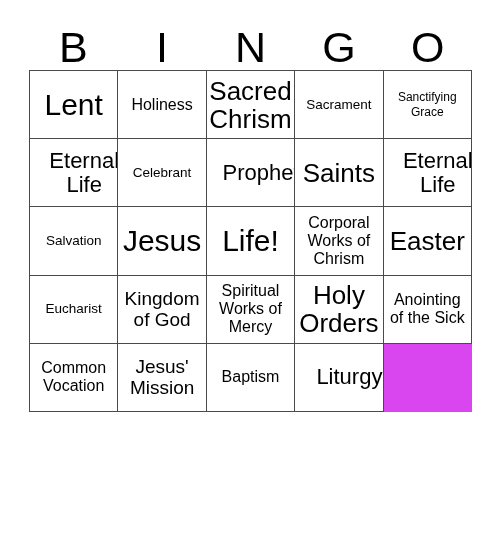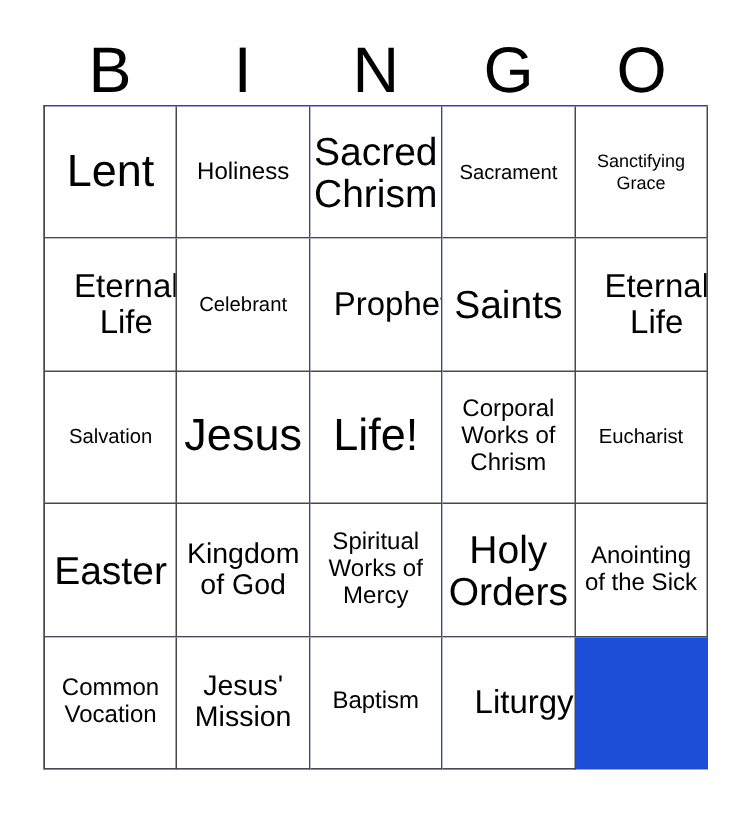--- a/index.html
+++ b/index.html
@@ -43,28 +43,28 @@
     letter-spacing: 0px;
     color: #000000;
     user-select: none;
   }
 
   .grid {
     position: absolute;
     left: 29px;
     top: 70px;
     width: 443px;
-    height: 443px;
+    height: 342px;
     display: grid;
     grid-template-columns: repeat(5, 1fr);
     grid-template-rows: repeat(5, 1fr);
     border-top: 1px solid #4a4a4a;
     border-left: 1px solid #4a4a4a;
     box-sizing: border-box;
-    background: #1d4ed8;
+    background: #d946ef;
   }
 
   .cell {
     border-right: 1px solid #4a4a4a;
     border-bottom: 1px solid #4a4a4a;
     box-sizing: border-box;
     display: flex;
     align-items: center;
     justify-content: center;
     text-align: center;
@@ -145,25 +145,25 @@
     <div class="cell">
         <span class="cell-text fs-xxl">Jesus</span>
       </div>
     <div class="cell">
         <span class="cell-text fs-xxl">Life!</span>
       </div>
     <div class="cell">
         <span class="cell-text fs-sm">Corporal Works of Chrism</span>
       </div>
     <div class="cell">
-        <span class="cell-text fs-xs">Eucharist</span>
+        <span class="cell-text fs-xl">Easter</span>
       </div>
 
     <div class="cell">
-        <span class="cell-text fs-xl">Easter</span>
+        <span class="cell-text fs-xs">Eucharist</span>
       </div>
     <div class="cell">
         <span class="cell-text fs-md">Kingdom of God</span>
       </div>
     <div class="cell">
         <span class="cell-text fs-sm">Spiritual Works of Mercy</span>
       </div>
     <div class="cell">
         <span class="cell-text fs-xl">Holy Orders</span>
       </div>

